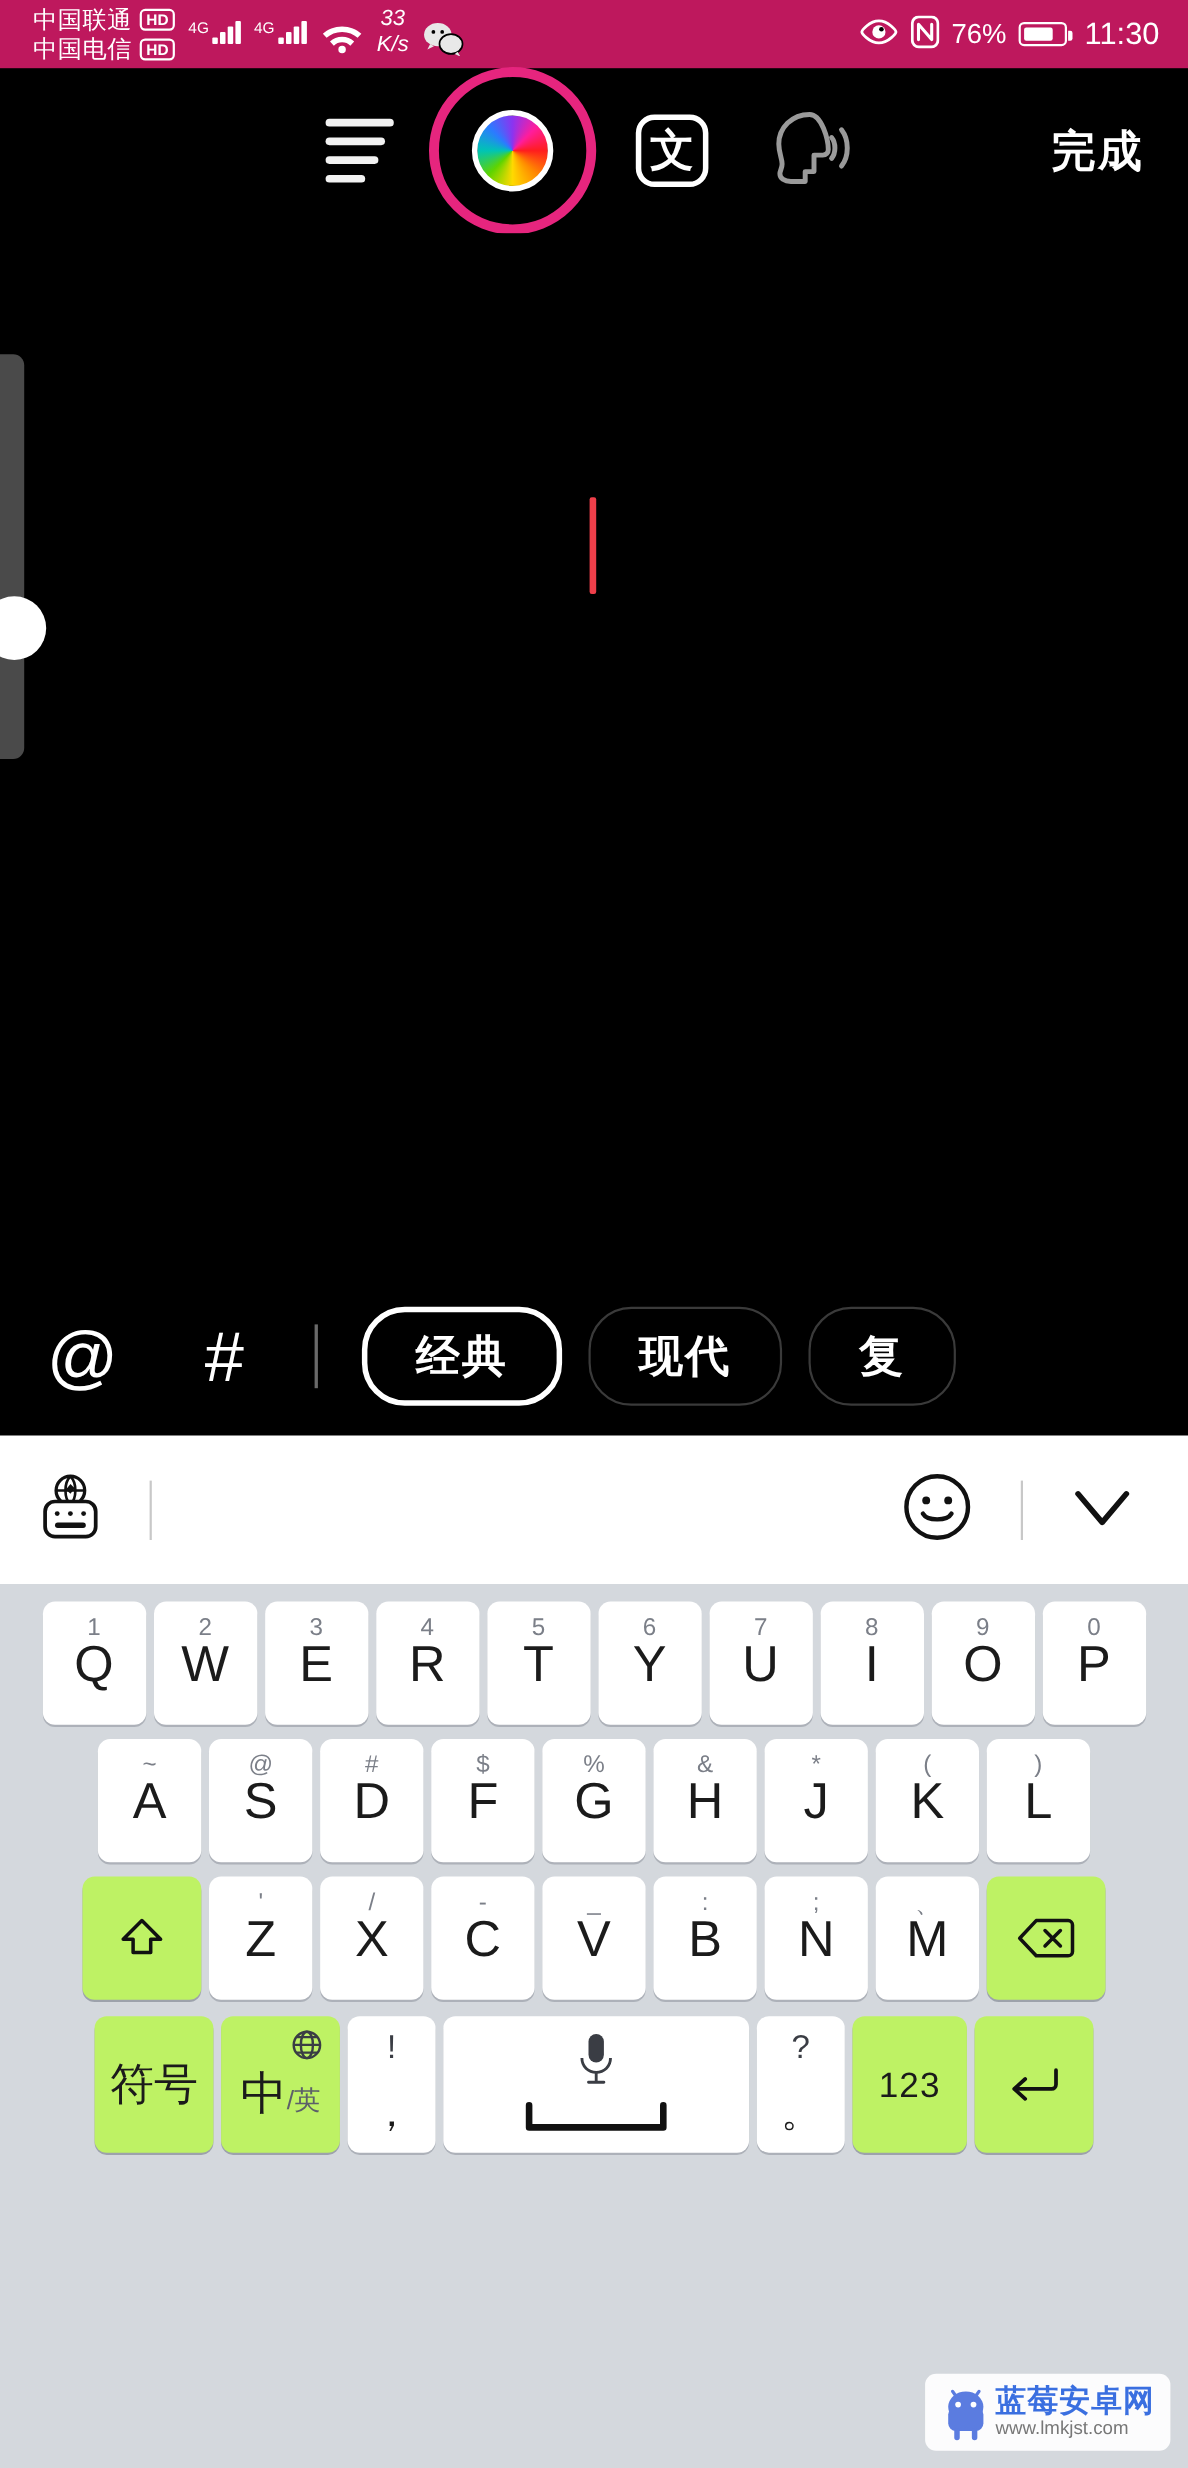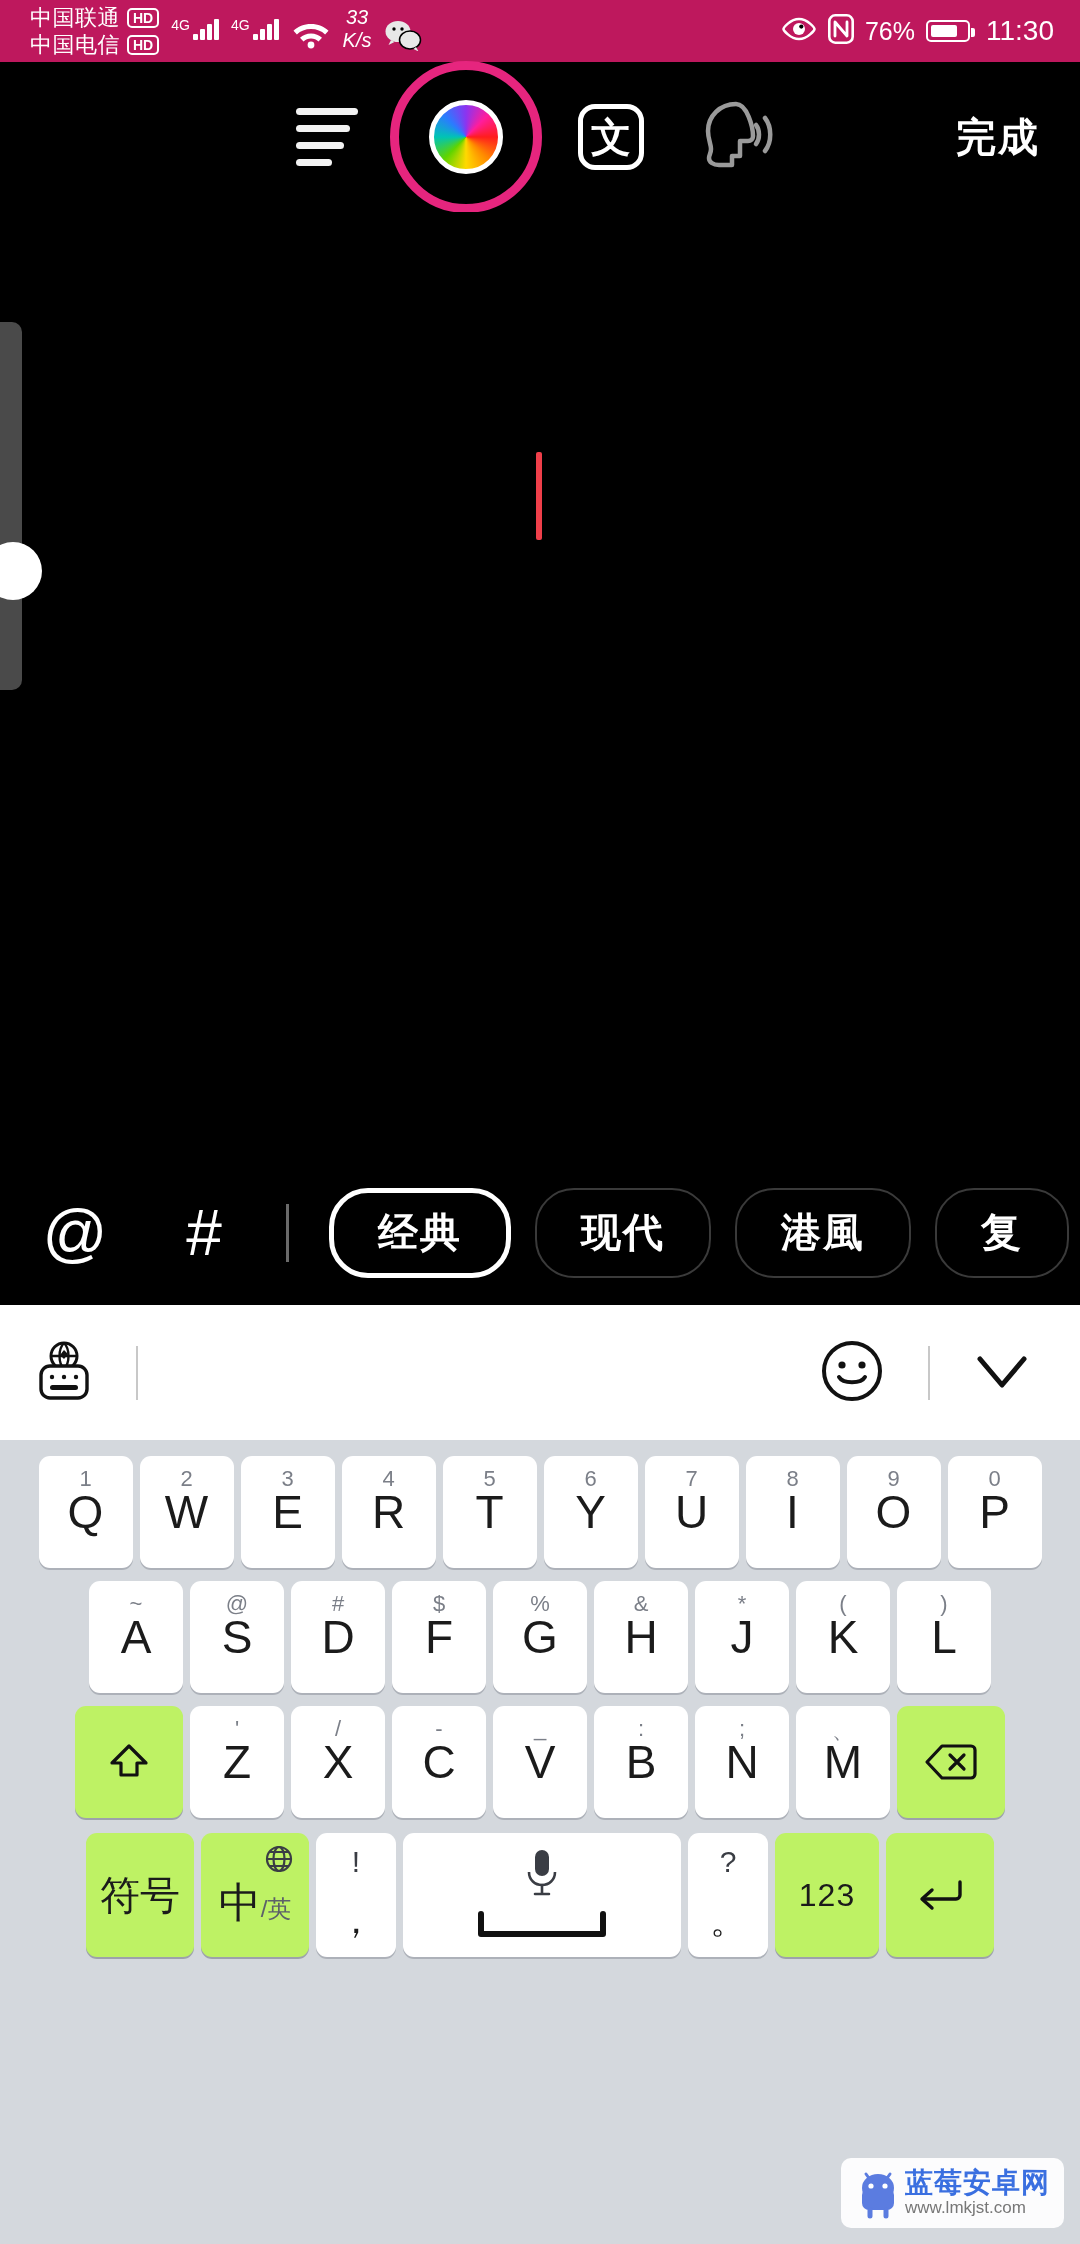--- a/index.html
+++ b/index.html
@@ -292,23 +292,20 @@
   <div class="chip-hash">#</div>
   <div class="chip-div"></div>
   <div class="chips" id="chips">
       <div class="chip sel">
         <span>经典</span>
       </div>
       <div class="chip">
         <span>现代</span>
       </div>
       <div class="chip">
-        <span>港風</span>
-      </div>
-      <div class="chip">
         <span>复</span>
       </div>
     </div>
 </div>
 
 <div class="kbtoolbar">
   <div class="kbt-globe">
     <svg width="56" height="62" viewBox="0 0 56 62">
       <circle cx="28" cy="16" r="13" fill="none" stroke="#111" stroke-width="3"></circle>
       <path d="M28 3c-6 6-6 20 0 26M28 3c6 6 6 20 0 26M15.5 16h25" fill="none" stroke="#111" stroke-width="2.4"></path>

